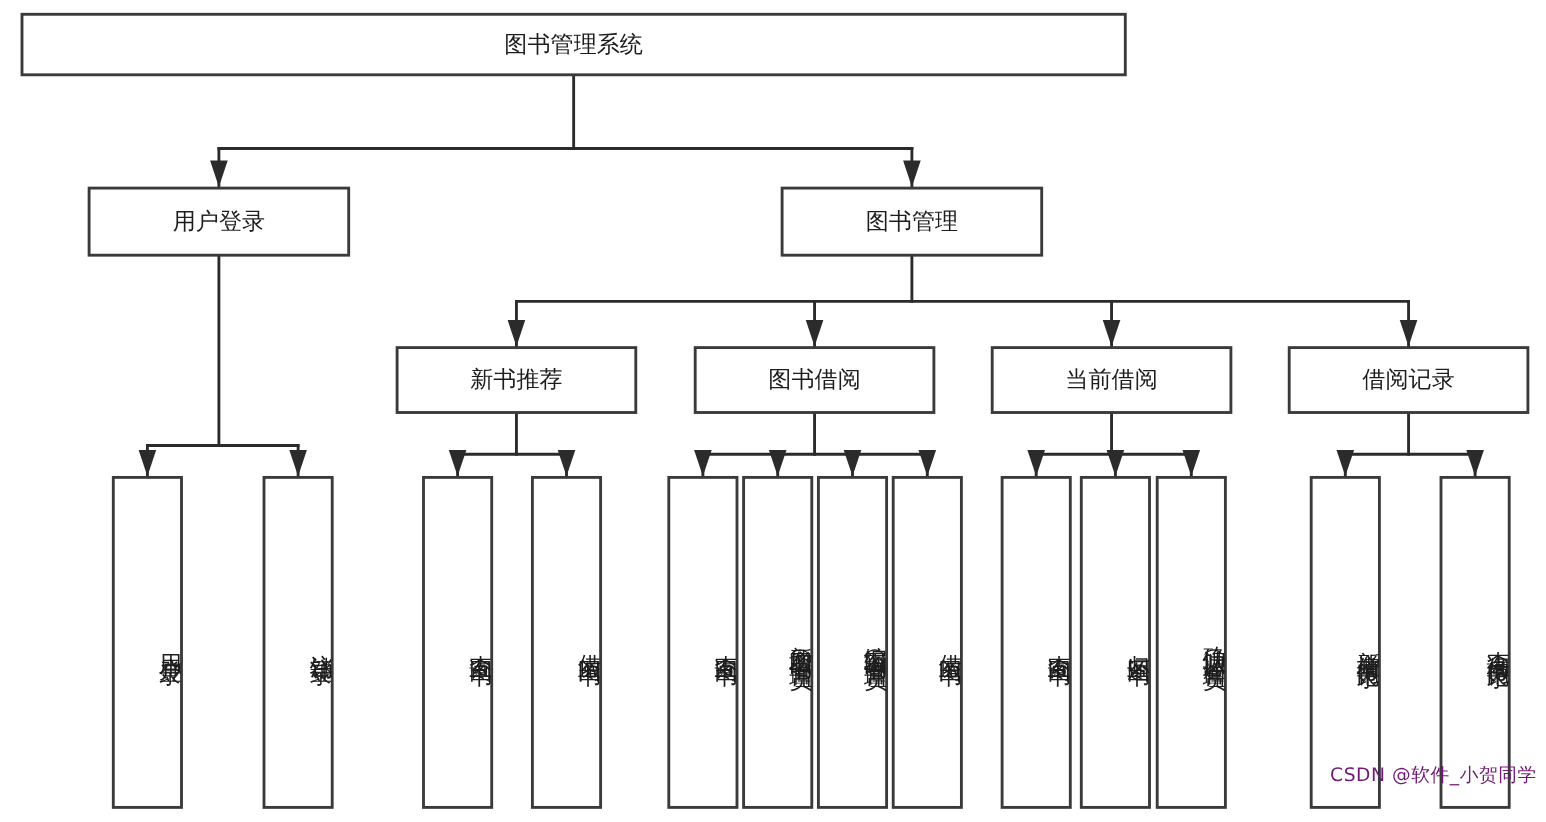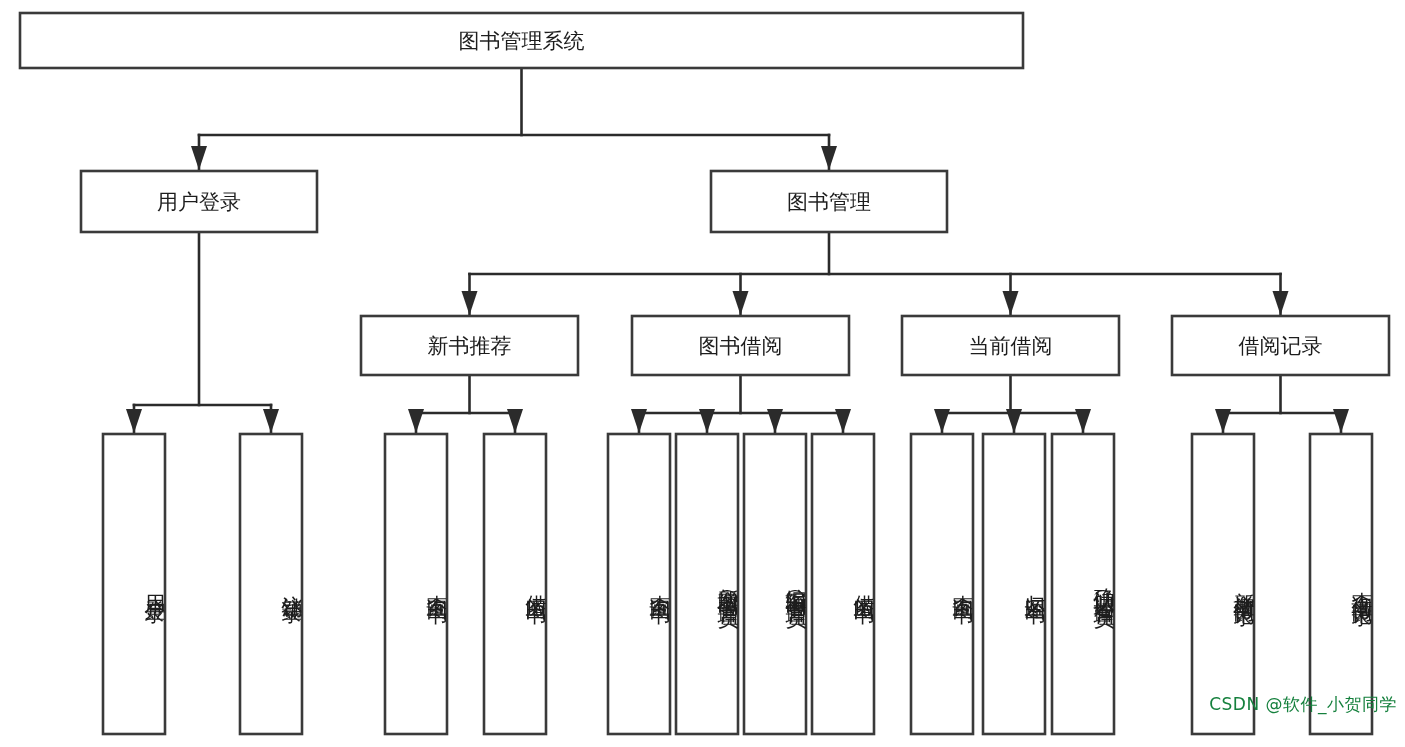--- a/index.html
+++ b/index.html
@@ -64,21 +64,21 @@
     display: flex;
     align-items: flex-start;
     justify-content: center;
   }
   .watermark {
     position: absolute;
     right: 8px;
     bottom: 4px;
     font-family: "DejaVu Sans", "Liberation Sans", sans-serif;
     font-size: 17px;
-    color: #15803d;
+    color: #701a75;
     white-space: nowrap;
     letter-spacing: 0.5px;
   }
 </style>
 </head>
 <body>
 
 <div id="diagram-root">
 
   <svg id="tree-svg" viewBox="0 0 1405 747">

